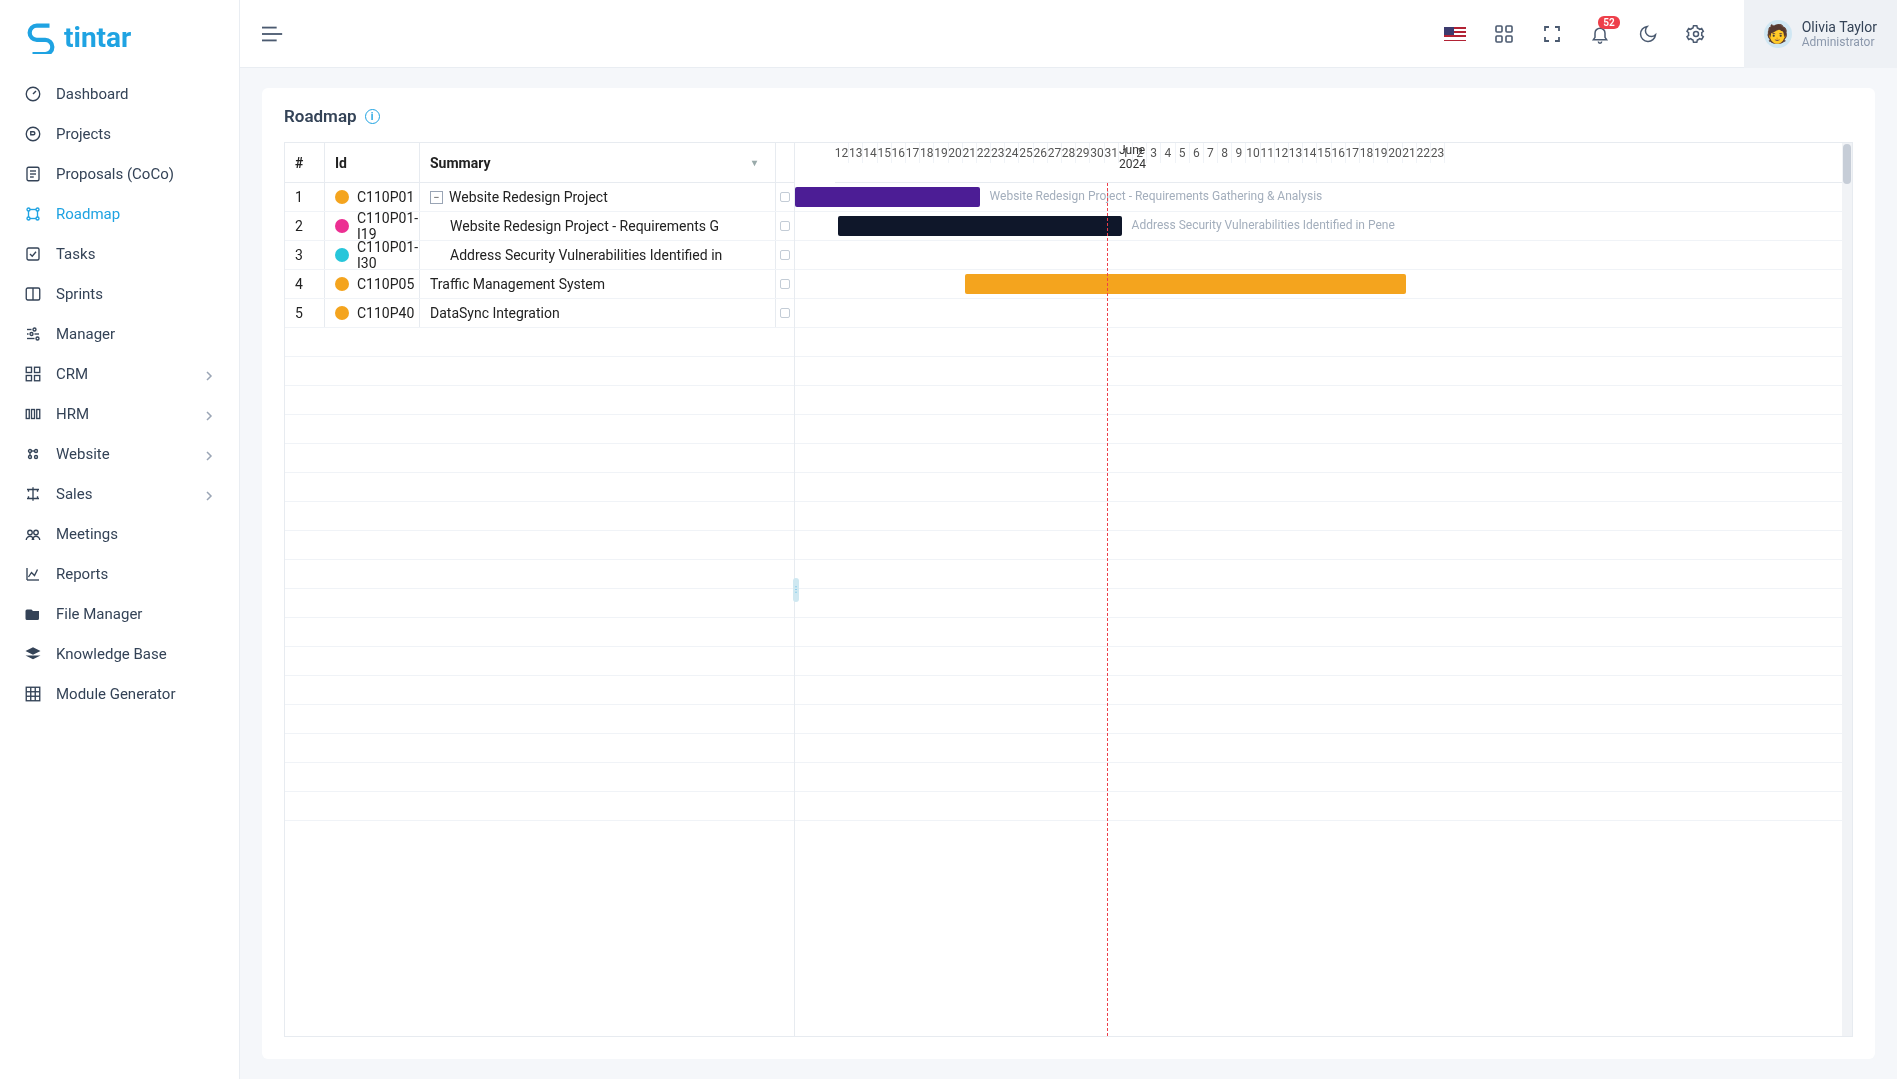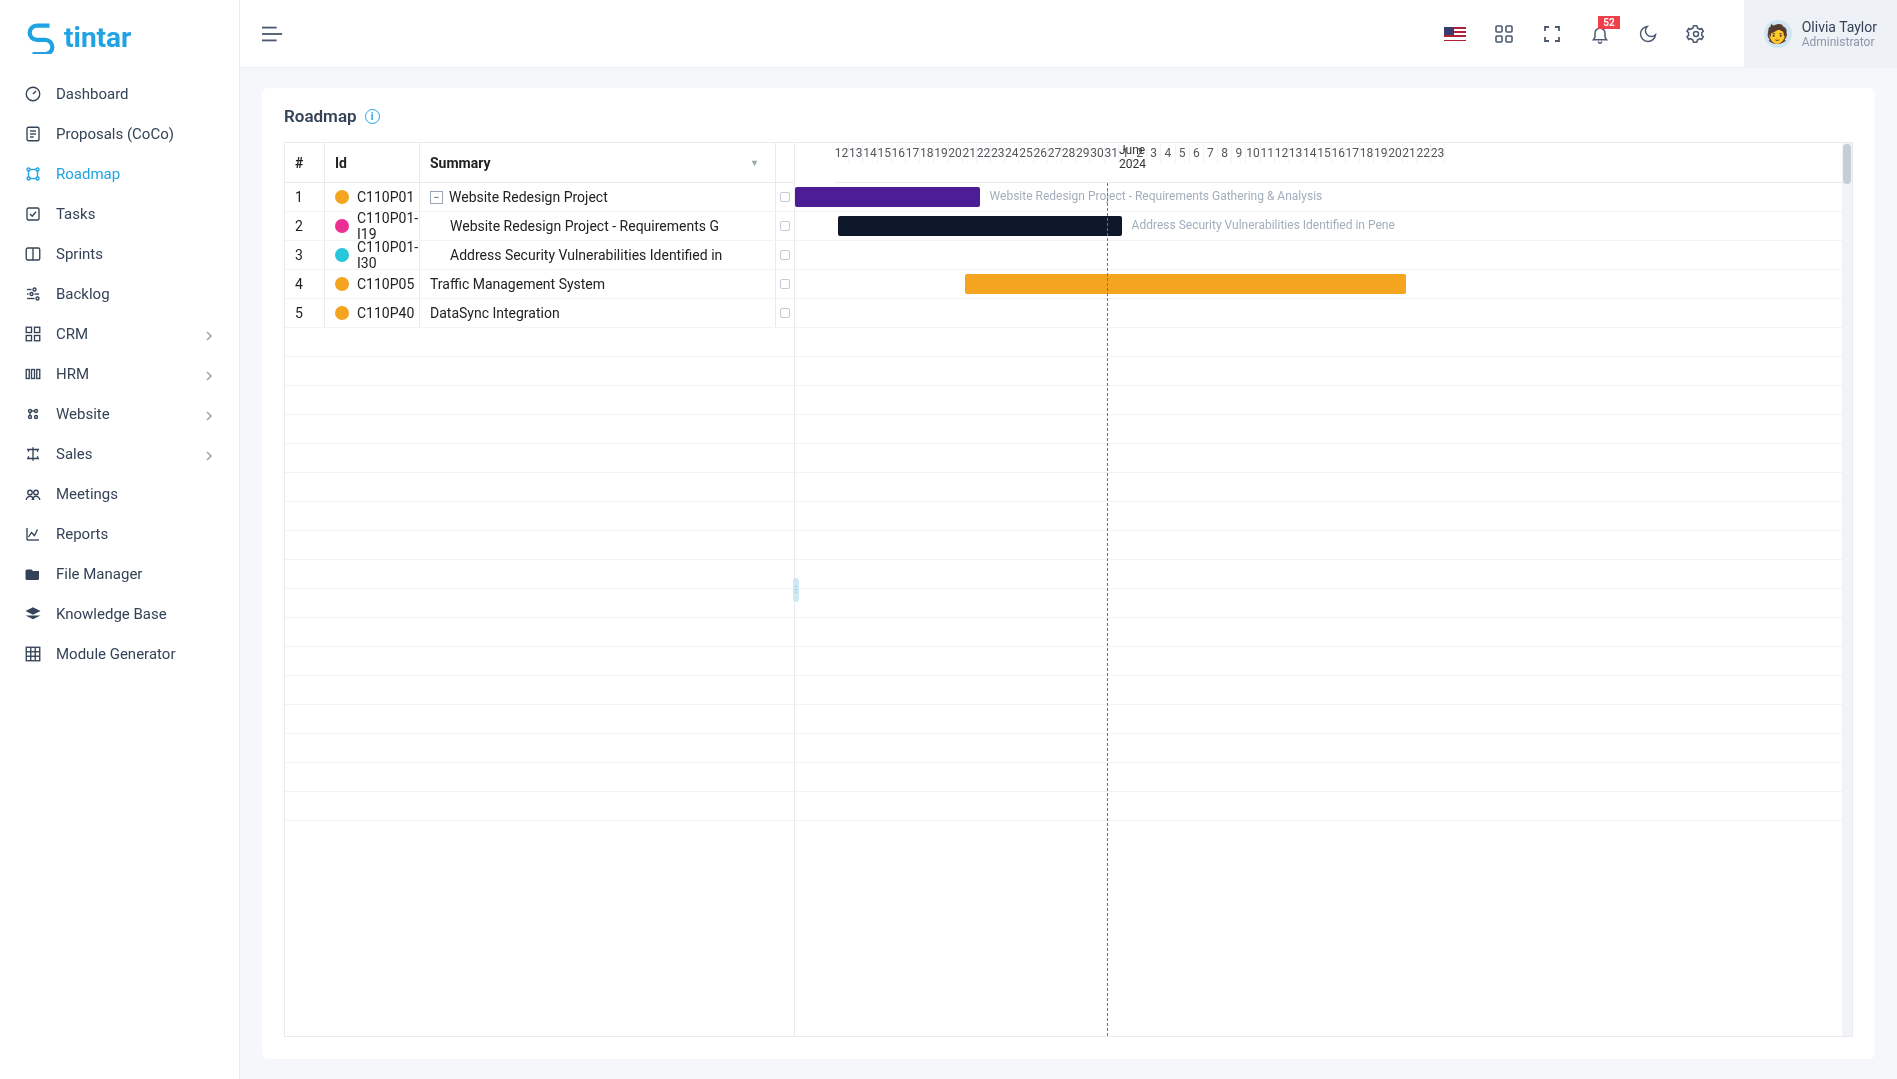--- a/index.html
+++ b/index.html
@@ -15,21 +15,21 @@
 .nav-item.active { color: #1fa3e2; }
 .nav-icon { width: 18px; height: 18px; display: inline-flex; align-items: center; justify-content: center; }
 .nav-chevron { margin-left: auto; width: 12px; height: 12px; }
 
 
 .main { flex: 1; display: flex; flex-direction: column; min-width: 0; }
 .topbar { height: 68px; background: #fff; display: flex; align-items: center; padding: 0 0 0 22px; border-bottom: 1px solid #e9edf2; }
 .hamburger { width: 22px; height: 18px; cursor: pointer; }
 .topbar-right { margin-left: auto; display: flex; align-items: center; gap: 28px; padding-right: 0; }
 .top-icon { width: 20px; height: 20px; cursor: pointer; color: #4b5a70; position: relative; display: inline-flex; align-items: center; justify-content: center; }
-.badge { position: absolute; top: -8px; right: -10px; background: #ee3f4a; color: #fff; font-size: 10px; font-weight: 600; padding: 1px 5px; border-radius: 0; }
+.badge { position: absolute; top: -8px; right: -10px; background: #ee3f4a; color: #fff; font-size: 10px; font-weight: 600; padding: 1px 5px; border-radius: 6px; }
 .flag { width: 22px; height: 14px; background: linear-gradient(to bottom, #b22234 0%, #b22234 15%, #fff 15%, #fff 30%, #b22234 30%, #b22234 45%, #fff 45%, #fff 60%, #b22234 60%, #b22234 75%, #fff 75%, #fff 90%, #b22234 90%); position: relative; cursor: pointer; }
 .flag::before { content: ""; position: absolute; top: 0; left: 0; width: 10px; height: 8px; background: #3c3b6e; }
 .user-box { background: #eef1f5; display: flex; align-items: center; gap: 10px; padding: 12px 20px; cursor: pointer; height: 68px; margin-left: 10px; }
 .avatar { width: 28px; height: 28px; border-radius: 50%; background: #d0e7f3; display: flex; align-items: center; justify-content: center; font-size: 18px; }
 .user-name { font-size: 14px; color: #344357; }
 .user-role { font-size: 12px; color: #8b98ac; }
 
 
 .content { flex: 1; padding: 20px 22px; overflow: hidden; display: flex; flex-direction: column; }
 .card { background: #fff; border-radius: 6px; flex: 1; display: flex; flex-direction: column; overflow: hidden; }
@@ -90,20 +90,29 @@
             <svg viewBox="0 0 24 24" fill="none" stroke="currentColor" stroke-width="1.8">
               <circle cx="12" cy="12" r="9"></circle>
               <path d="M12 12l4-4"></path>
             </svg>
           </span>
           <span>Dashboard</span>
         </div>
         <div class="nav-item">
           <span class="nav-icon">
             <svg viewBox="0 0 24 24" fill="none" stroke="currentColor" stroke-width="1.8">
+              <circle cx="12" cy="12" r="9"></circle>
+              <path d="M9 9h3.5a2 2 0 110 4H9z"></path>
+            </svg>
+          </span>
+          <span>Projects</span>
+        </div>
+        <div class="nav-item">
+          <span class="nav-icon">
+            <svg viewBox="0 0 24 24" fill="none" stroke="currentColor" stroke-width="1.8">
               <rect x="4" y="3" width="16" height="18" rx="2"></rect>
               <line x1="8" y1="8" x2="16" y2="8"></line>
               <line x1="8" y1="12" x2="16" y2="12"></line>
               <line x1="8" y1="16" x2="13" y2="16"></line>
             </svg>
           </span>
           <span>Proposals (CoCo)</span>
         </div>
         <div class="nav-item active">
           <span class="nav-icon">
@@ -143,21 +152,21 @@
             <svg viewBox="0 0 24 24" fill="none" stroke="currentColor" stroke-width="1.8">
               <line x1="4" y1="6" x2="10" y2="6"></line>
               <circle cx="14" cy="6" r="2"></circle>
               <line x1="4" y1="12" x2="6" y2="12"></line>
               <circle cx="10" cy="12" r="2"></circle>
               <line x1="14" y1="12" x2="20" y2="12"></line>
               <line x1="4" y1="18" x2="14" y2="18"></line>
               <circle cx="18" cy="18" r="2"></circle>
             </svg>
           </span>
-          <span>Backlog</span>
+          <span>Manager</span>
         </div>
         <div class="nav-item">
           <span class="nav-icon">
             <svg viewBox="0 0 24 24" fill="none" stroke="currentColor" stroke-width="1.8">
               <rect x="3" y="3" width="7" height="7"></rect>
               <rect x="14" y="3" width="7" height="7"></rect>
               <rect x="3" y="14" width="7" height="7"></rect>
               <rect x="14" y="14" width="7" height="7"></rect>
             </svg>
           </span>

